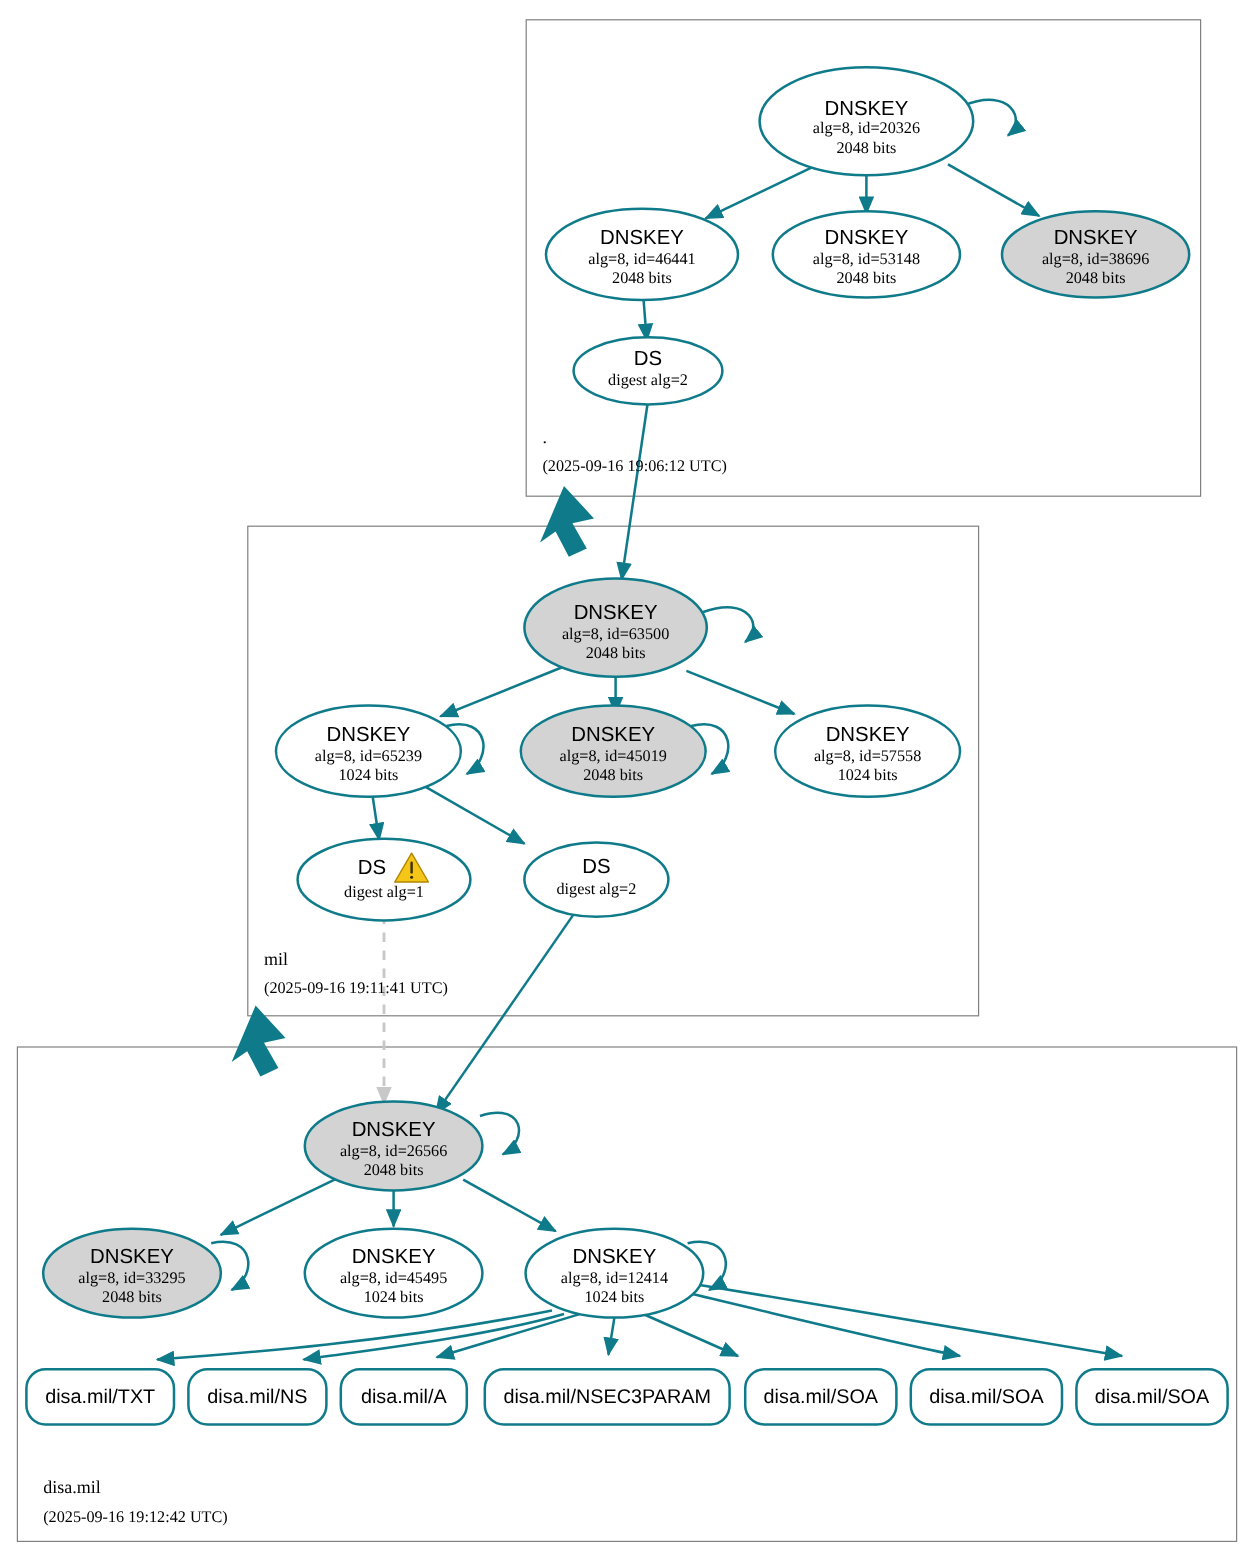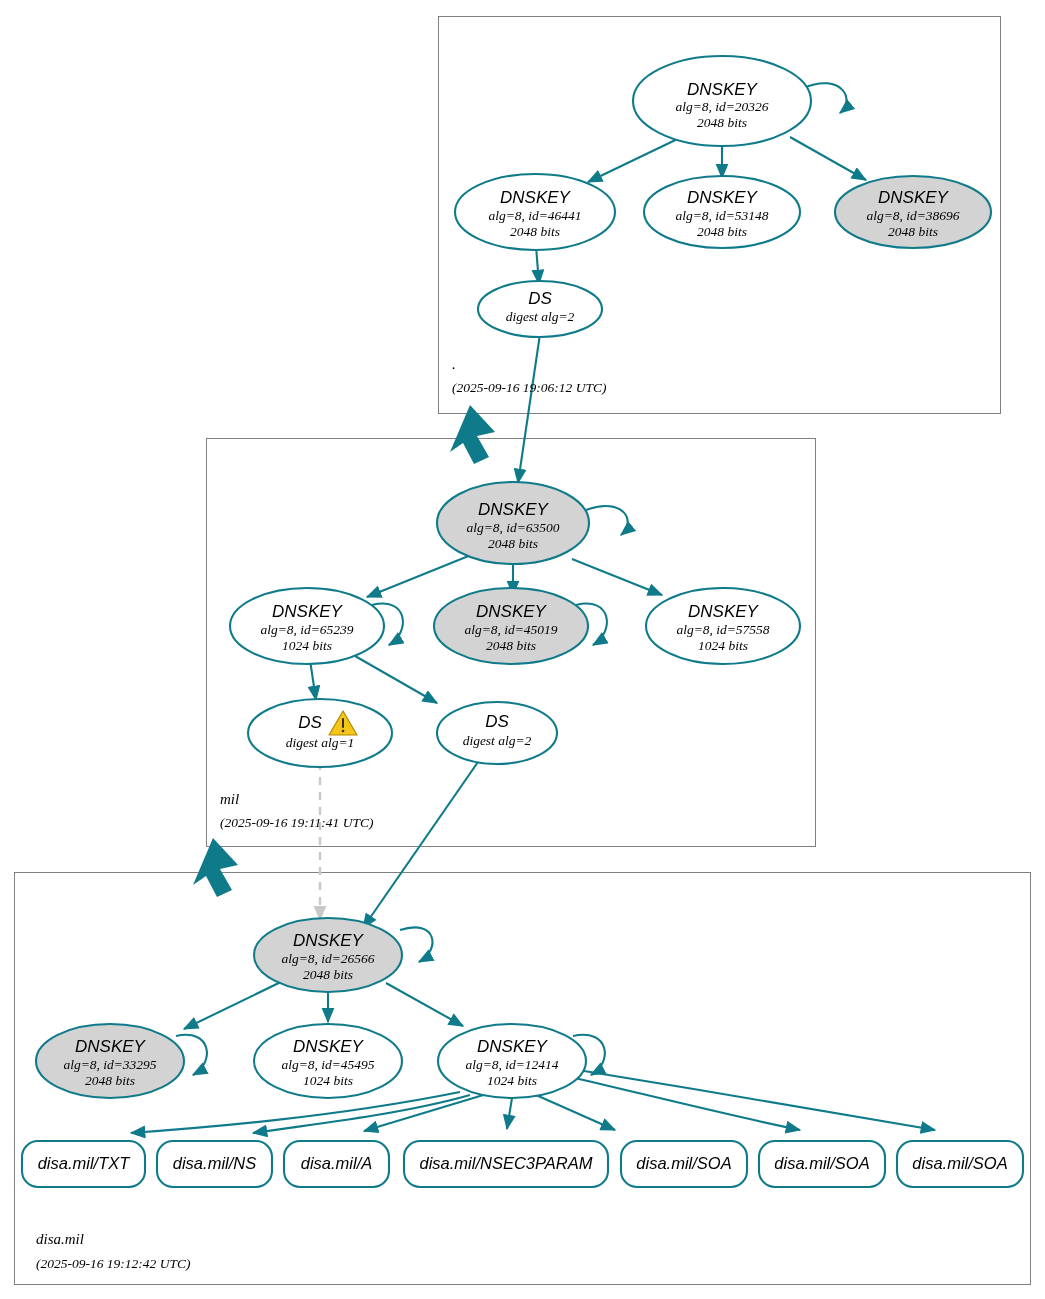--- a/index.html
+++ b/index.html
@@ -10,21 +10,20 @@
   body {
     width: 1045px;
     height: 1299px;
     font-family: "Liberation Sans", sans-serif;
     overflow: hidden;
   }
   #stage {
     position: relative;
     width: 1045px;
     height: 1299px;
-    font-style: italic;
   }
   svg.graph {
     position: absolute;
     top: 0;
     left: 0;
     width: 1045px;
     height: 1299px;
   }
   .zone-box {
     fill: #ffffff;

